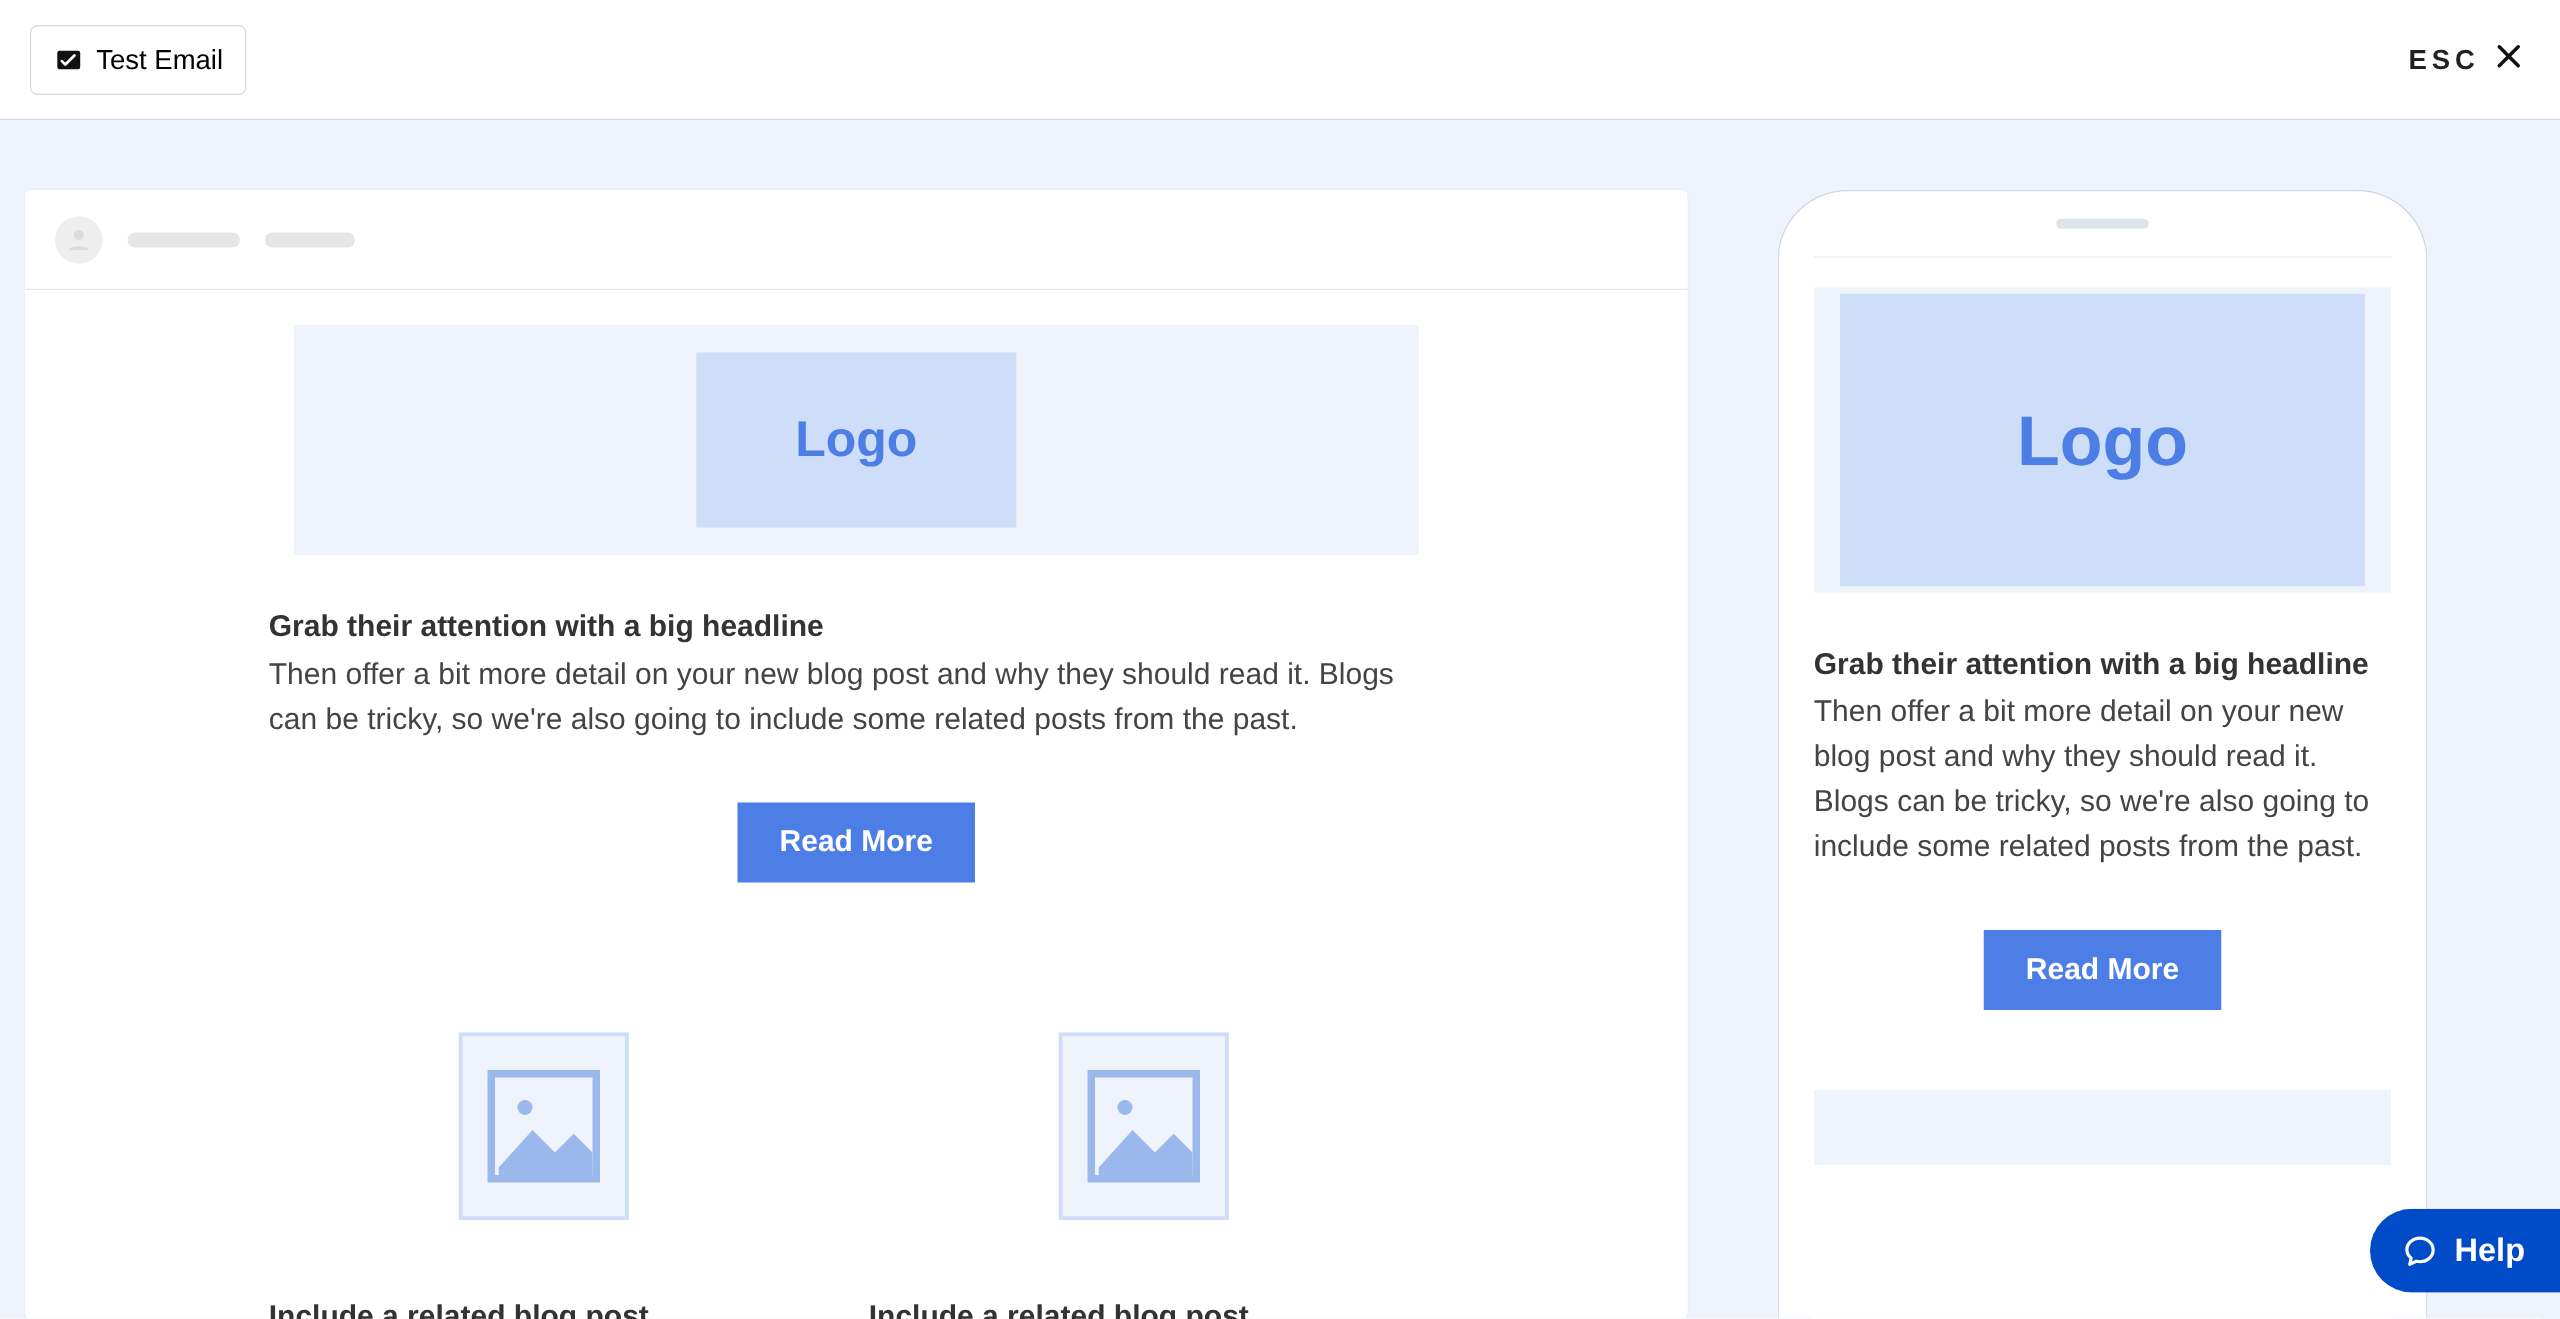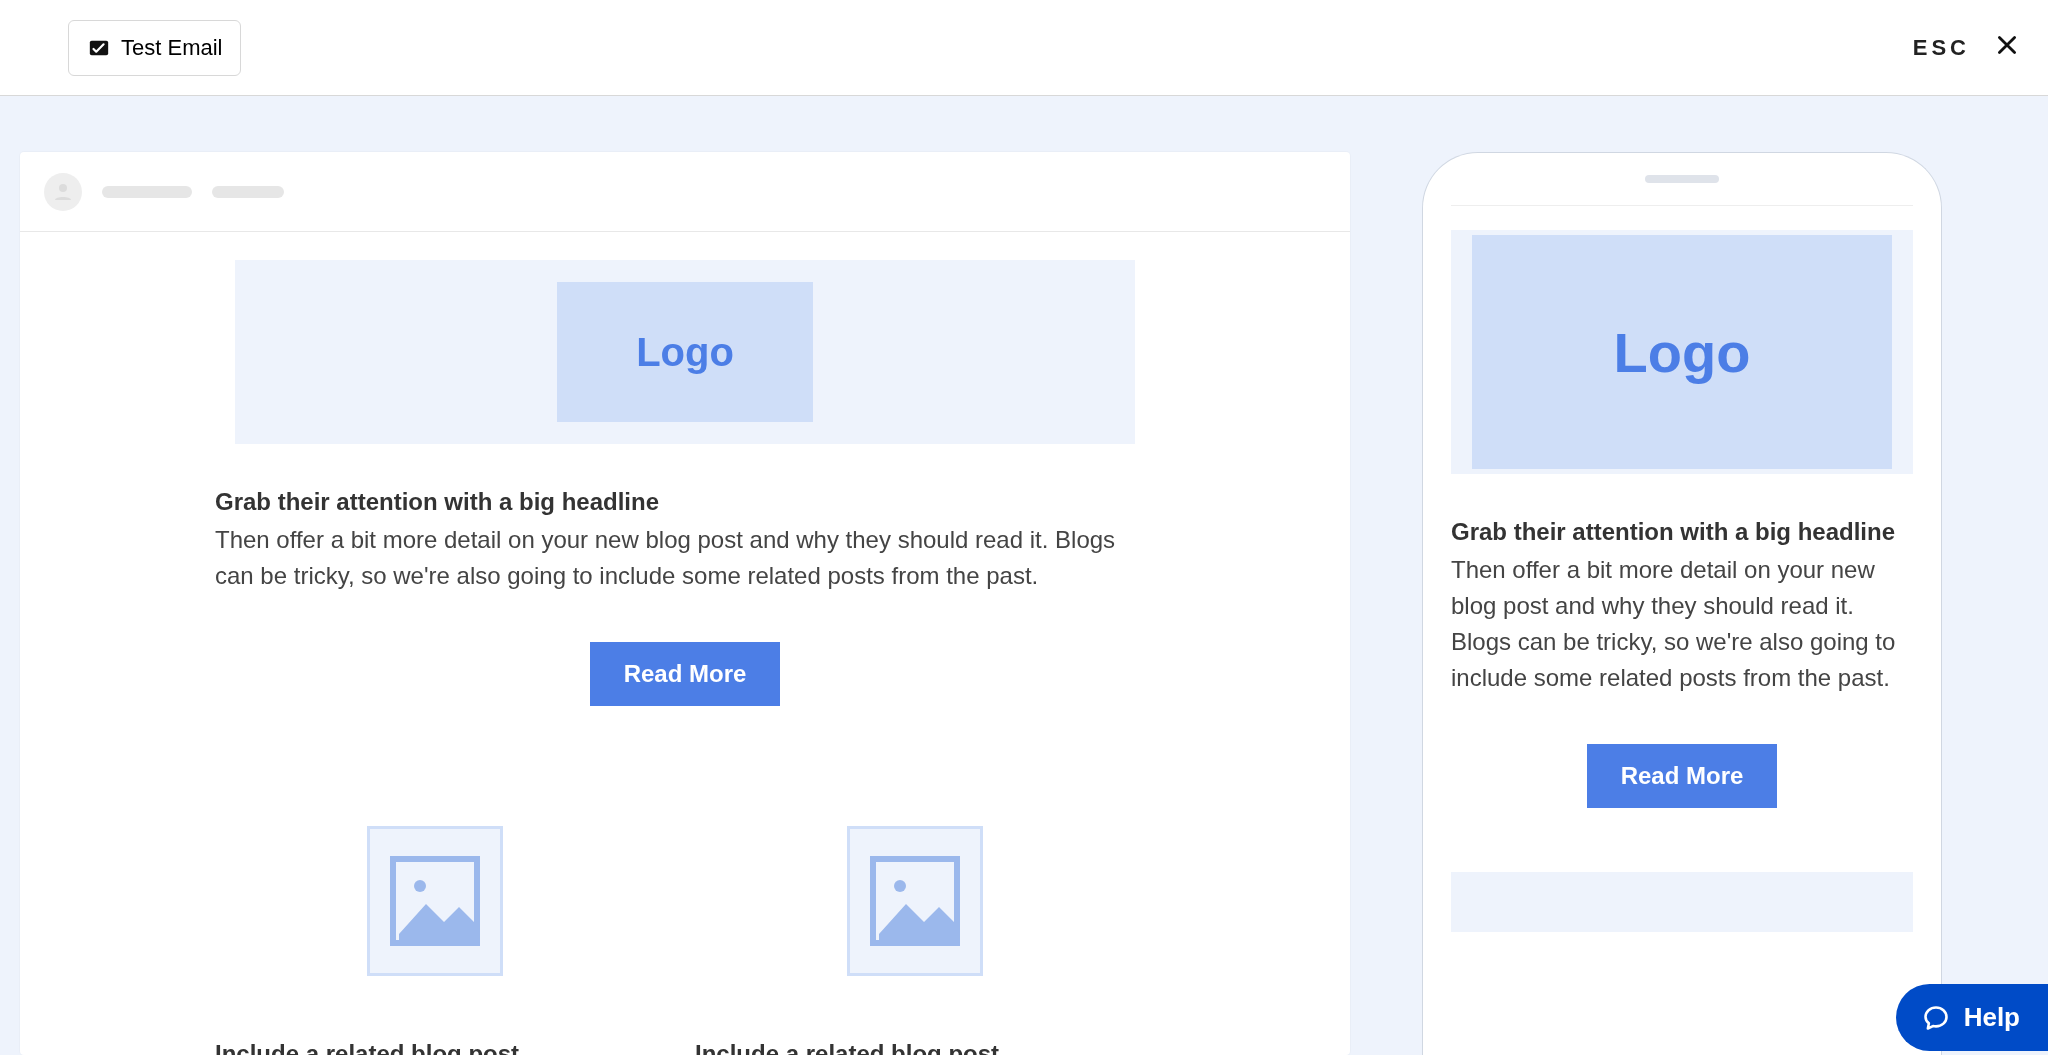--- a/index.html
+++ b/index.html
@@ -37,30 +37,29 @@
     display: inline-flex;
     align-items: center;
     gap: 10px;
     border: 1px solid var(--border);
     background: #fff;
     padding: 14px 18px;
     border-radius: 6px;
     font-size: 22px;
     font-weight: 500;
     cursor: pointer;
-    margin-left: 44px;
   }
   .test-email-btn .icon {
     width: 24px; height: 24px;
     display: inline-flex; align-items: center; justify-content: center;
   }
   .esc-group {
     display: inline-flex;
     align-items: center;
-    gap: 24px;
+    gap: 10px;
     cursor: pointer;
     font-weight: 600;
     letter-spacing: 4px;
     font-size: 22px;
     color: #222;
   }
   .esc-group .close-x {
     font-size: 28px;
     font-weight: 400;
     line-height: 1;
@@ -222,21 +221,21 @@
   }
   .m-cta-wrap { display:flex; justify-content:center; margin-bottom: 64px; }
   .m-img-hero {
     background: var(--blue-lighter);
     height: 60px;
   }
 
   
   .help-pill {
     position: fixed;
-    right: 0; bottom: 4px;
+    right: 0; bottom: 21px;
     background: var(--help-bg);
     color: #fff;
     border-radius: 40px 0 0 40px;
     padding: 18px 28px 18px 26px;
     display:flex; align-items:center; gap: 14px;
     font-size: 26px; font-weight: 700;
     cursor:pointer;
   }
   .help-pill .chat-icon { width:28px; height:28px; }
 </style>

